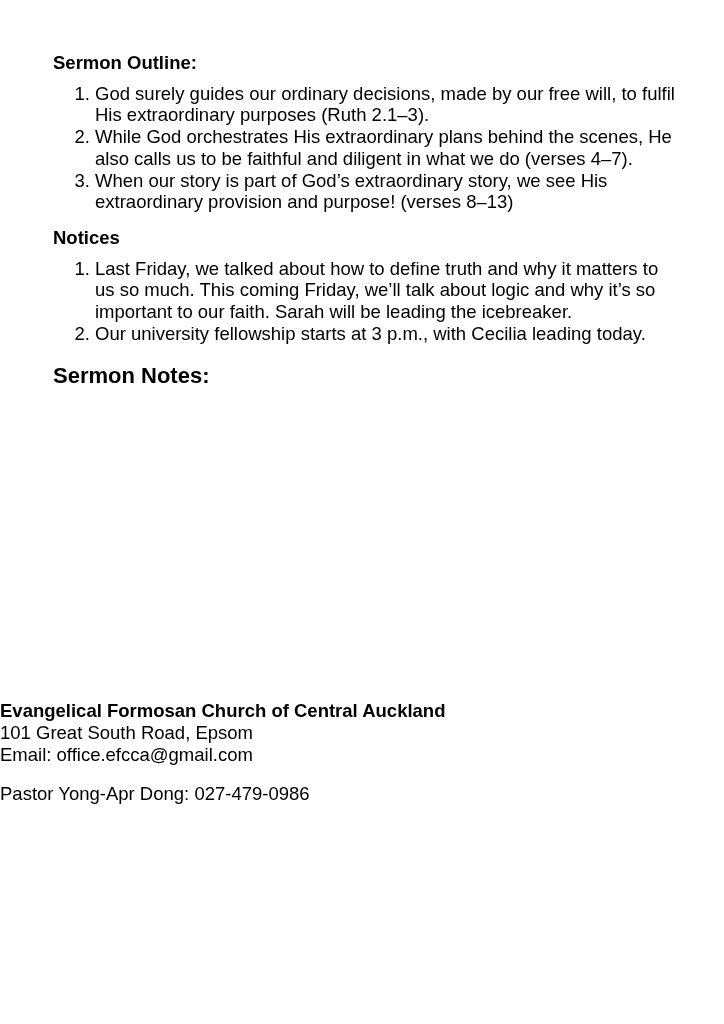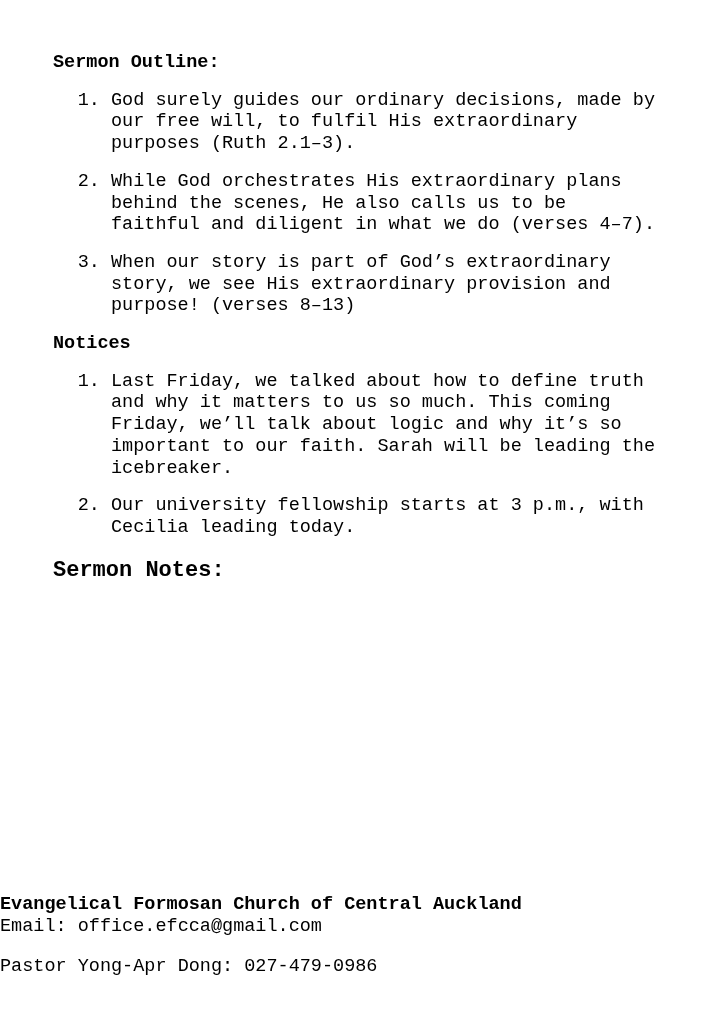--- a/index.html
+++ b/index.html
@@ -7,21 +7,21 @@
     padding: 0;
     background: #ffffff;
   }
   .page {
     position: relative;
     width: 724px;
     height: 1024px;
     box-sizing: border-box;
     background: #ffffff;
     color: #000000;
-    font-family: Liberation Mono, monospace;
+    font-family: Liberation Sans, sans-serif;
     font-size: 18.5px;
     line-height: 21.7px;
     padding: 52px 49px 0 53px;
     overflow: hidden;
   }
   h2.heading {
     font-size: 18.5px;
     line-height: 21.7px;
     font-weight: bold;
     margin: 14px 0 9px 0;
@@ -29,21 +29,21 @@
   section:first-of-type h2.heading {
     margin-top: 0;
   }
   ol.doc-list {
     margin: 0;
     padding: 0 0 0 42px;
     box-sizing: border-box;
     width: 622px;
   }
   ol.doc-list li {
-    margin: 16px;
+    margin: 0;
     padding: 0;
   }
   h2.notes-heading {
     font-size: 22px;
     line-height: 21.7px;
     font-weight: bold;
     margin: 21px 0 9px 0;
   }
   .footer {
     margin-left: -53px;
@@ -83,17 +83,18 @@
     <ol class="doc-list">
       <li>Last Friday, we talked about how to define truth and why it matters to us so much. This coming Friday, we’ll talk about logic and why it’s so important to our faith. Sarah will be leading the icebreaker.</li>
       <li>Our university fellowship starts at 3 p.m., with Cecilia leading today.</li>
     </ol>
   </section>
 
   <h2 class="notes-heading">Sermon Notes:</h2>
 
   <footer class="footer">
     <div class="line church-name">Evangelical Formosan Church of Central Auckland</div>
+    <div class="line">101 Great South Road, Epsom</div>
     <div class="line">Email: office.efcca@gmail.com</div>
     <div class="line pastor">Pastor Yong-Apr Dong: 027-479-0986</div>
   </footer>
 
 </div>
 
 </body></html>

